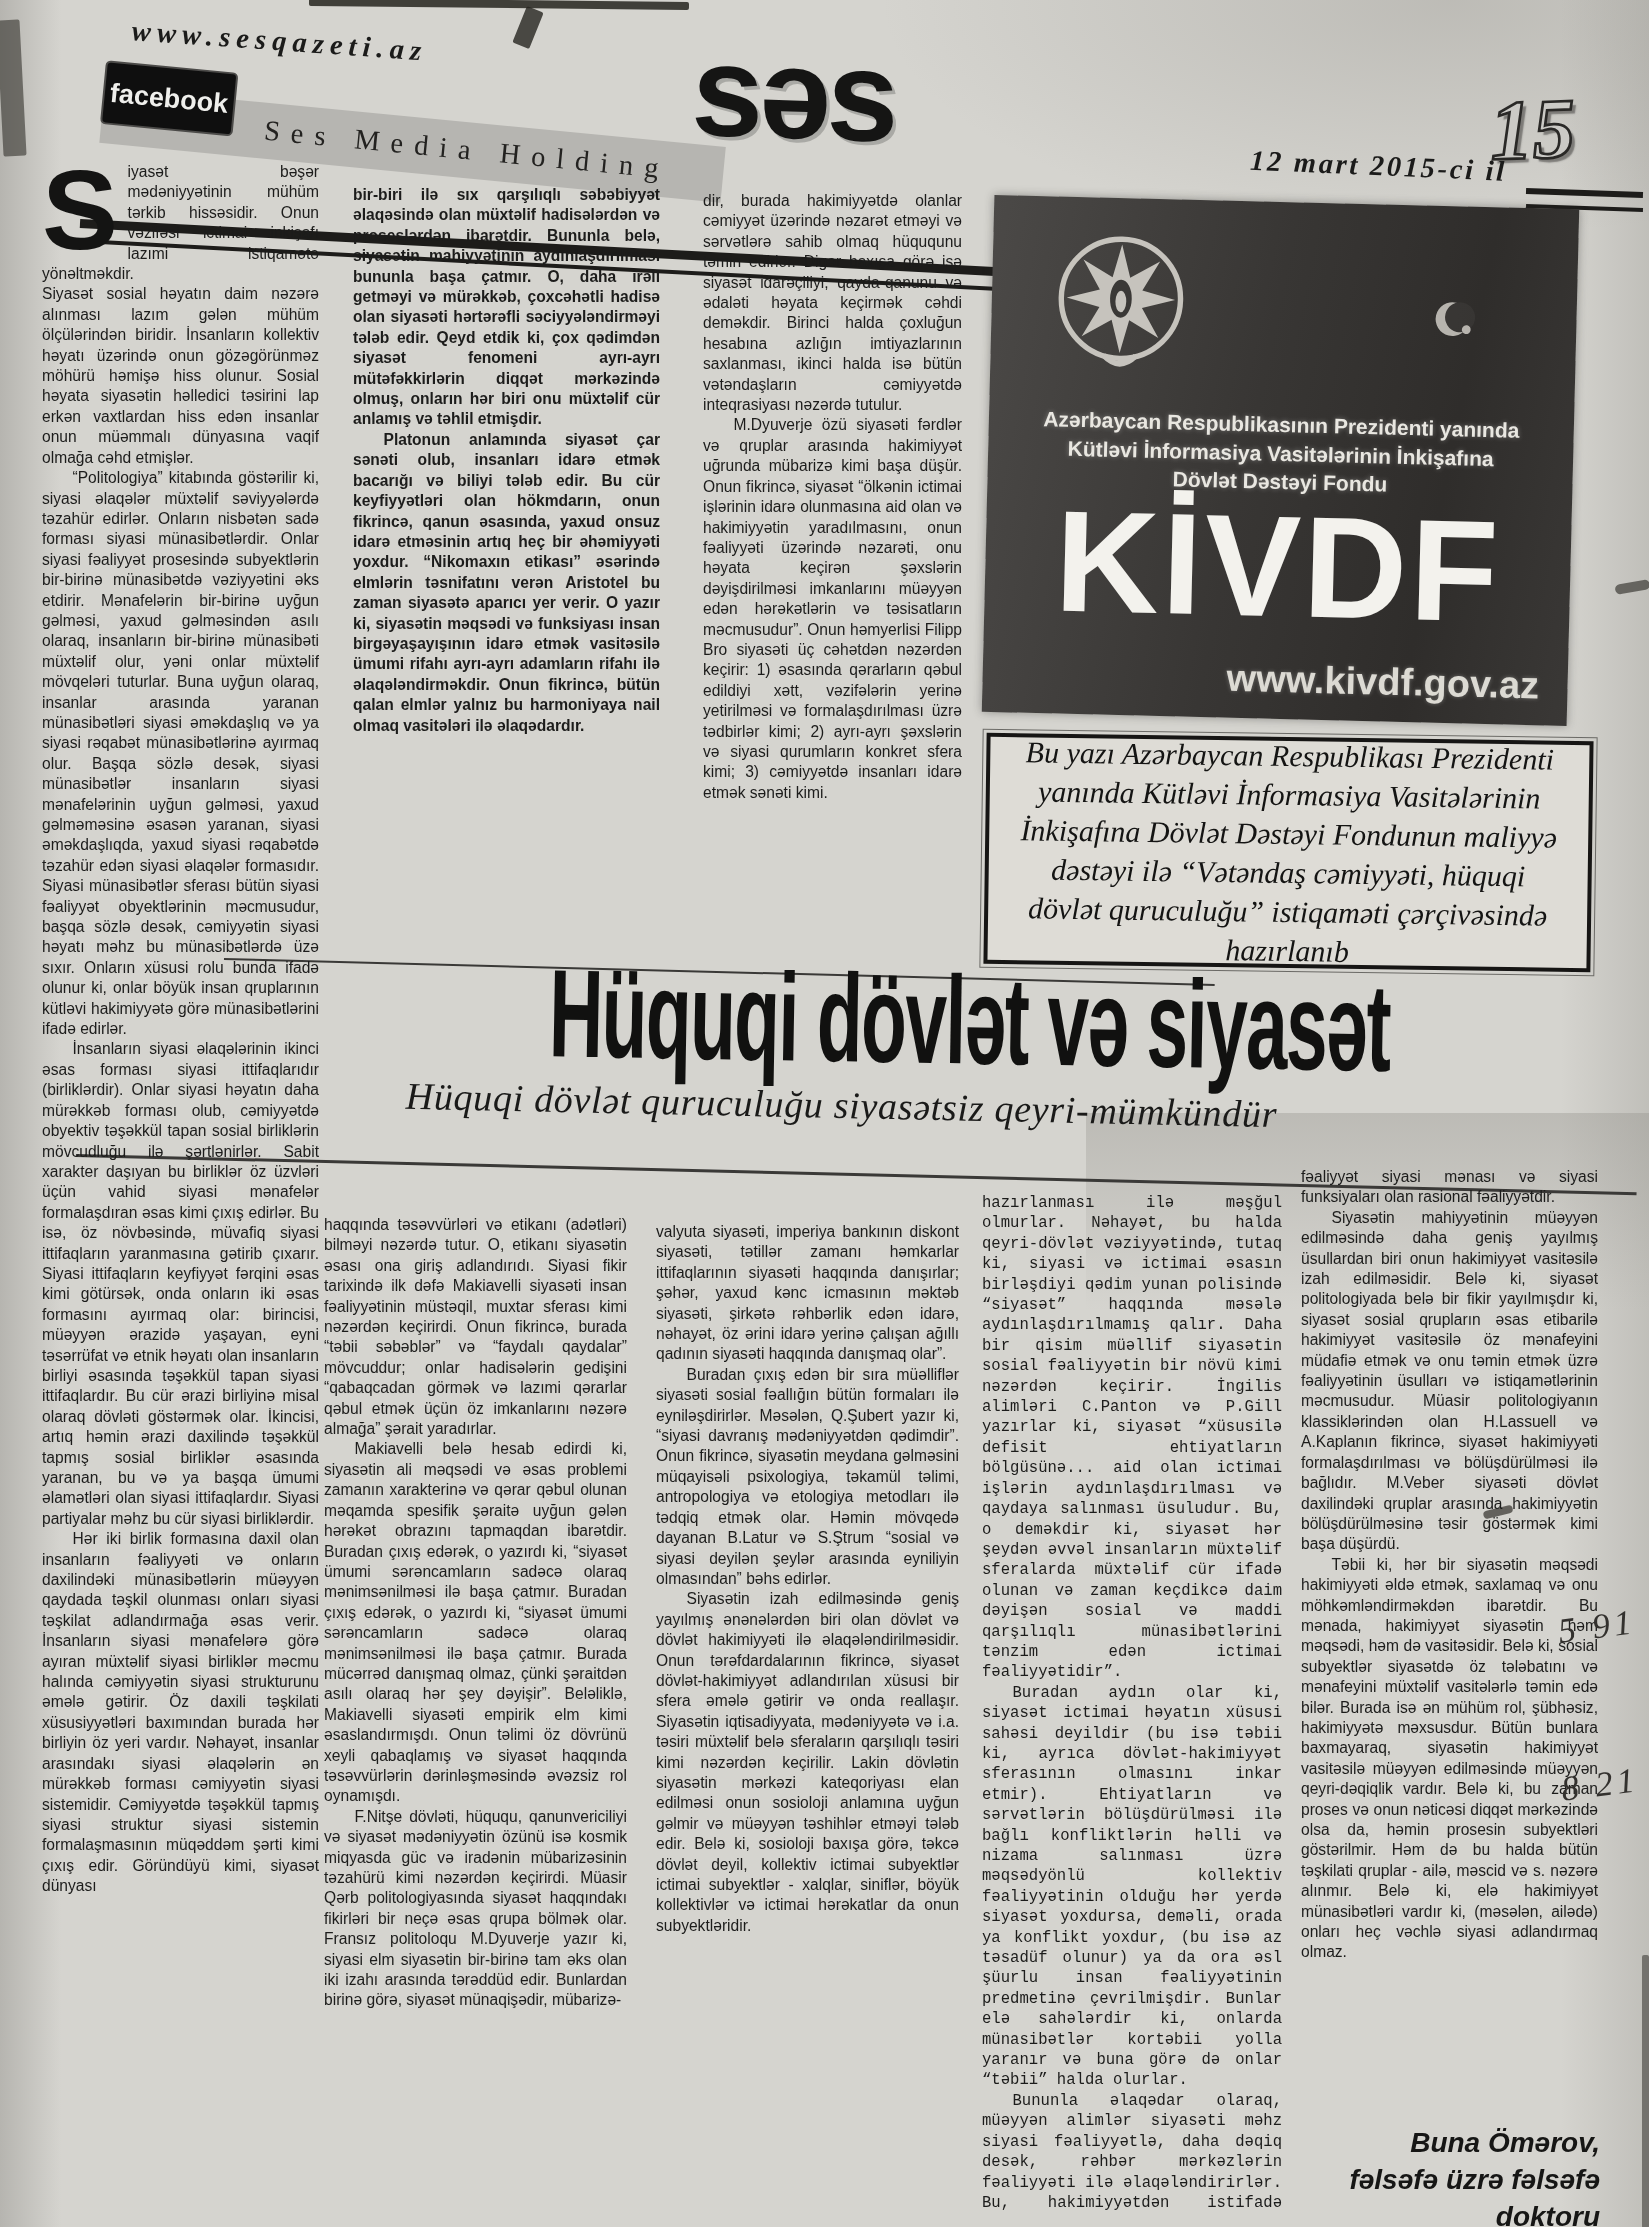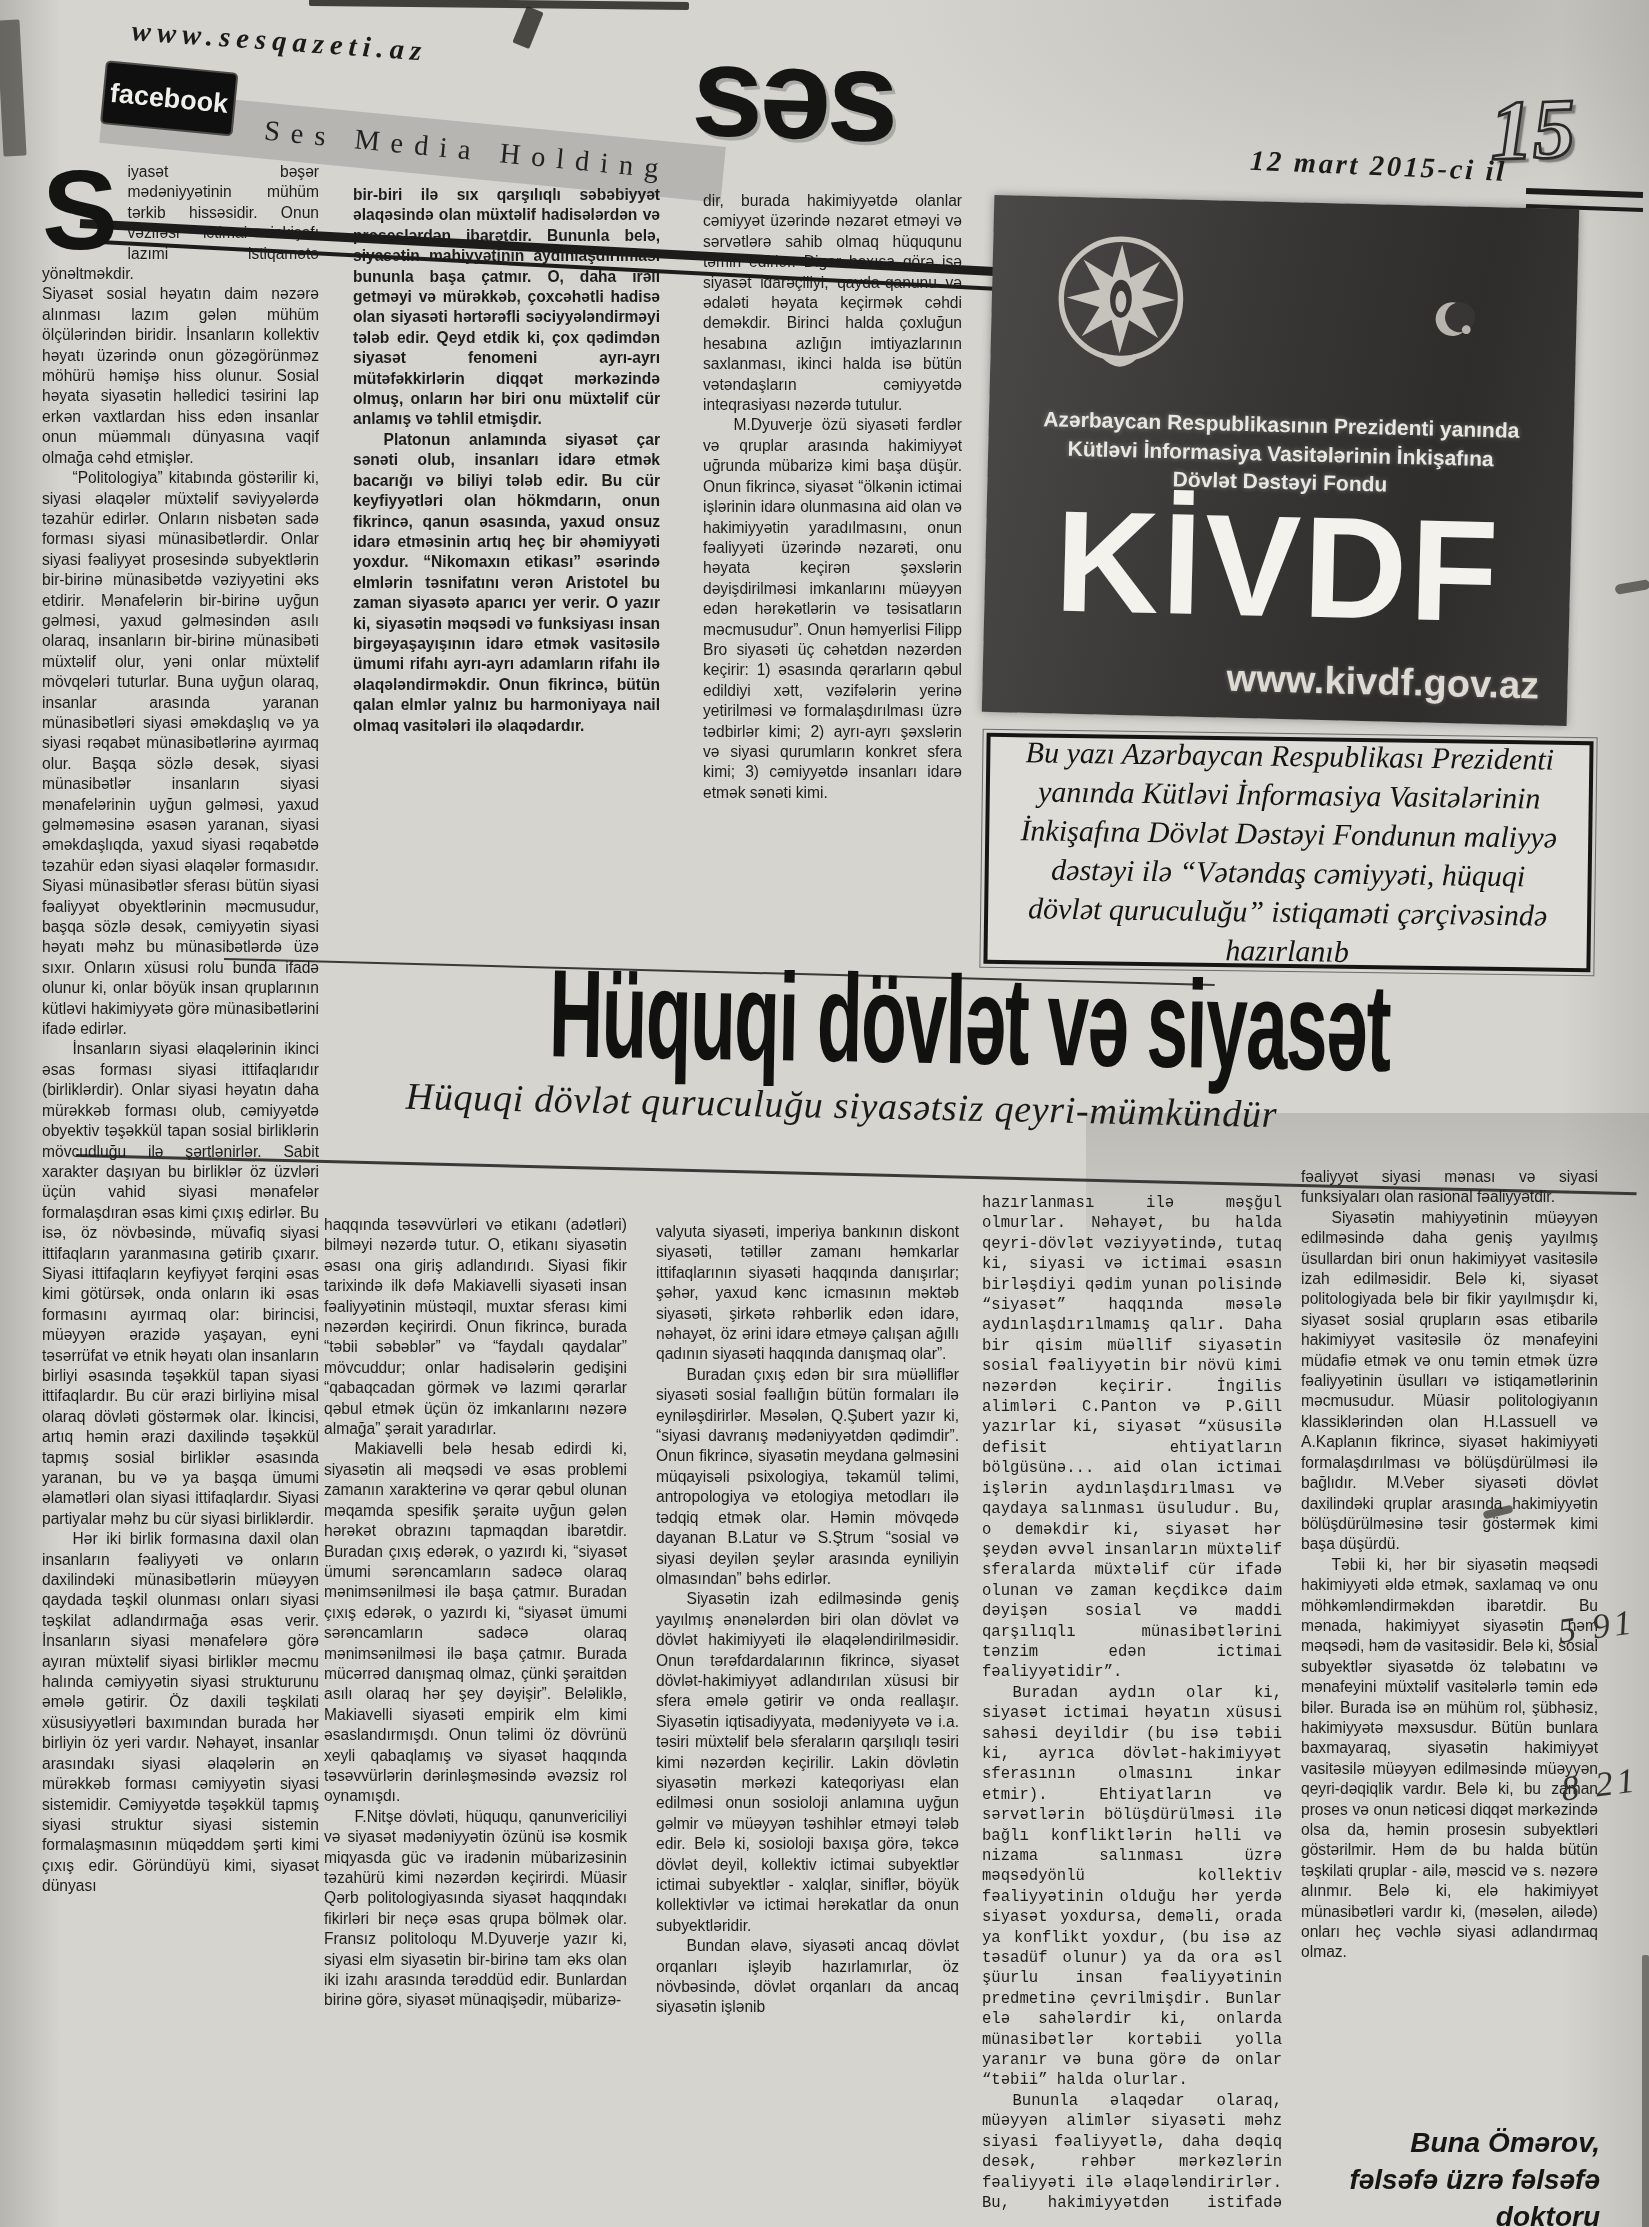--- a/index.html
+++ b/index.html
@@ -166,24 +166,23 @@
   <div class="col c3">
       <p>dir, burada hakimiyyətdə olanlar cəmiyyət üzərində nəzarət etməyi və sərvətlərə sahib olmaq hüququnu təmin edirlər. Digər baxışa görə isə siyasət idarəçiliyi, qayda-qanunu və ədaləti həyata keçirmək cəhdi deməkdir. Birinci halda çoxluğun hesabına azlığın imtiyazlarının saxlanması, ikinci halda isə bütün vətəndaşların cəmiyyətdə inteqrasiyası nəzərdə tutulur.</p>
       <p>M.Dyuverje özü siyasəti fərdlər və qruplar arasında hakimiyyət uğrunda mübarizə kimi başa düşür. Onun fikrincə, siyasət “ölkənin ictimai işlərinin idarə olunmasına aid olan və hakimiyyətin yaradılmasını, onun fəaliyyəti üzərində nəzarəti, onu həyata keçirən şəxslərin dəyişdirilməsi imkanlarını müəyyən edən hərəkətlərin və təsisatların məcmusudur”. Onun həmyerlisi Filipp Bro siyasəti üç cəhətdən nəzərdən keçirir: 1) əsasında qərarların qəbul edildiyi xətt, vəzifələrin yerinə yetirilməsi və formalaşdırılması üzrə tədbirlər kimi; 2) ayrı-ayrı şəxslərin və siyasi qurumların konkret sfera kimi; 3) cəmiyyətdə insanları idarə etmək sənəti kimi.</p>
     </div>
   <div class="col cA">
       <p>haqqında təsəvvürləri və etikanı (adətləri) bilməyi nəzərdə tutur. O, etikanı siyasətin əsası ona giriş adlandırıdı. Siyasi fikir tarixində ilk dəfə Makiavelli siyasəti insan fəaliyyətinin müstəqil, muxtar sferası kimi nəzərdən keçirirdi. Onun fikrincə, burada “təbii səbəblər” və “faydalı qaydalar” mövcuddur; onlar hadisələrin gedişini “qabaqcadan görmək və lazımi qərarlar qəbul etmək üçün öz imkanlarını nəzərə almağa” şərait yaradırlar.</p>
       <p>Makiavelli belə hesab edirdi ki, siyasətin ali məqsədi və əsas problemi zamanın xarakterinə və qərar qəbul olunan məqamda spesifik şəraitə uyğun gələn hərəkət obrazını tapmaqdan ibarətdir. Buradan çıxış edərək, o yazırdı ki, “siyasət ümumi sərəncamların sadəcə olaraq mənimsənilməsi ilə başa çatmır. Buradan çıxış edərək, o yazırdı ki, “siyasət ümumi sərəncamların sadəcə olaraq mənimsənilməsi ilə başa çatmır. Burada mücərrəd danışmaq olmaz, çünki şəraitdən asılı olaraq hər şey dəyişir”. Beləliklə, Makiavelli siyasəti empirik elm kimi əsaslandırmışdı. Onun təlimi öz dövrünü xeyli qabaqlamış və siyasət haqqında təsəvvürlərin dərinləşməsində əvəzsiz rol oynamışdı.</p>
       <p>F.Nitşe dövləti, hüququ, qanunvericiliyi və siyasət mədəniyyətin özünü isə kosmik miqyasda güc və iradənin mübarizəsinin təzahürü kimi nəzərdən keçirirdi. Müasir Qərb politologiyasında siyasət haqqındakı fikirləri bir neçə əsas qrupa bölmək olar. Fransız politoloqu M.Dyuverje yazır ki, siyasi elm siyasətin bir-birinə tam əks olan iki izahı arasında tərəddüd edir. Bunlardan birinə görə, siyasət münaqişədir, mübarizə-</p>
     </div>
   <div class="col cB">
-      <p>valyuta siyasəti, imperiya bankının diskont siyasəti, tətillər zamanı həmkarlar ittifaqlarının siyasəti haqqında danışırlar; şəhər, yaxud kənc icmasının məktəb siyasəti, şirkətə rəhbərlik edən idarə, nəhayət, öz ərini idarə etməyə çalışan ağıllı qadının siyasəti haqqında danışmaq olar”.</p>
+      <p>valyuta siyasəti, imperiya bankının diskont siyasəti, tətillər zamanı həmkarlar ittifaqlarının siyasəti haqqında danışırlar; şəhər, yaxud kənc icmasının məktəb siyasəti, şirkətə rəhbərlik edən idarə, nəhayət, öz ərini idarə yerinə çalışan ağıllı qadının siyasəti haqqında danışmaq olar”.</p>
       <p>Buradan çıxış edən bir sıra müəlliflər siyasəti sosial fəallığın bütün formaları ilə eyniləşdirirlər. Məsələn, Q.Şubert yazır ki, “siyasi davranış mədəniyyətdən qədimdir”. Onun fikrincə, siyasətin meydana gəlməsini müqayisəli psixologiya, təkamül təlimi, antropologiya və etologiya metodları ilə tədqiq etmək olar. Həmin mövqedə dayanan B.Latur və S.Ştrum “sosial və siyasi deyilən şeylər arasında eyniliyin olmasından” bəhs edirlər.</p>
       <p>Siyasətin izah edilməsində geniş yayılmış ənənələrdən biri olan dövlət və dövlət hakimiyyəti ilə əlaqələndirilməsidir. Onun tərəfdardalarının fikrincə, siyasət dövlət-hakimiyyət adlandırılan xüsusi bir sfera əmələ gətirir və onda reallaşır. Siyasətin iqtisadiyyata, mədəniyyətə və i.a. təsiri müxtəlif belə sferaların qarşılıqlı təsiri kimi nəzərdən keçirilir. Lakin dövlətin siyasətin mərkəzi kateqoriyası elan edilməsi onun sosioloji anlamına uyğun gəlmir və müəyyən təshihlər etməyi tələb edir. Belə ki, sosioloji baxışa görə, təkcə dövlət deyil, kollektiv ictimai subyektlər ictimai subyektlər - xalqlar, siniflər, böyük kollektivlər və ictimai hərəkatlar da onun subyektləridir.</p>
-      <p>Bundan əlavə, siyasəti ancaq dövlət orqanları işləyib hazırlamırlar, öz növbəsində, dövlət orqanları da ancaq siyasətin işlənib</p>
     </div>
   <div class="col cC">
       <p>hazırlanması ilə məşğul olmurlar. Nəhayət, bu halda qeyri-dövlət vəziyyətində, tutaq ki, siyasi və ictimai əsasın birləşdiyi qədim yunan polisində “siyasət” haqqında məsələ aydınlaşdırılmamış qalır. Daha bir qisim müəllif siyasətin sosial fəaliyyətin bir növü kimi nəzərdən keçirir. İngilis alimləri C.Panton və P.Gill yazırlar ki, siyasət “xüsusilə defisit ehtiyatların bölgüsünə... aid olan ictimai işlərin aydınlaşdırılması və qaydaya salınması üsuludur. Bu, o deməkdir ki, siyasət hər şeydən əvvəl insanların müxtəlif sferalarda müxtəlif cür ifadə olunan və zaman keçdikcə daim dəyişən sosial və maddi qarşılıqlı münasibətlərini tənzim edən ictimai fəaliyyətidir”.</p>
       <p>Buradan aydın olar ki, siyasət ictimai həyatın xüsusi sahəsi deyildir (bu isə təbii ki, ayrıca dövlət-hakimiyyət sferasının olmasını inkar etmir). Ehtiyatların və sərvətlərin bölüşdürülməsi ilə bağlı konfliktlərin həlli və nizama salınması üzrə məqsədyönlü kollektiv fəaliyyətinin olduğu hər yerdə siyasət yoxdursa, deməli, orada ya konflikt yoxdur, (bu isə az təsadüf olunur) ya da ora əsl şüurlu insan fəaliyyətinin predmetinə çevrilmişdir. Bunlar elə sahələrdir ki, onlarda münasibətlər kortəbii yolla yaranır və buna görə də onlar “təbii” halda olurlar.</p>
       <p>Bununla əlaqədar olaraq, müəyyən alimlər siyasəti məhz siyasi fəaliyyətlə, daha dəqiq desək, rəhbər mərkəzlərin fəaliyyəti ilə əlaqələndirirlər. Bu, hakimiyyətdən istifadə etməklə, ictimai məqsədlərin və onların reallaşdırılması üsullarının seçilməsini nəzərdə tutur. Həmin prosesin praktik nəticəsi isə qərarların qəbul edilməsidir. Bu mənada, siyasi</p>
     </div>
   <div class="col cD">
       <p>fəaliyyət siyasi mənası və siyasi funksiyaları olan rasional fəaliyyətdir.</p>
       <p>Siyasətin mahiyyətinin müəyyən edilməsində daha geniş yayılmış üsullardan biri onun hakimiyyət vasitəsilə izah edilməsidir. Belə ki, siyasət politologiyada belə bir fikir yayılmışdır ki, siyasət sosial qrupların əsas etibarilə hakimiyyət vasitəsilə öz mənafeyini müdafiə etmək və onu təmin etmək üzrə fəaliyyətinin üsulları və istiqamətlərinin məcmusudur. Müasir politologiyanın klassiklərindən olan H.Lassuell və A.Kaplanın fikrincə, siyasət hakimiyyəti formalaşdırılması və bölüşdürülməsi ilə bağlıdır. M.Veber siyasəti dövlət daxilindəki qruplar arasında hakimiyyətin bölüşdürülməsinə təsir göstərmək kimi başa düşürdü.</p>
       <p>Təbii ki, hər bir siyasətin məqsədi hakimiyyəti əldə etmək, saxlamaq və onu möhkəmləndirməkdən ibarətdir. Bu mənada, hakimiyyət siyasətin həm məqsədi, həm də vasitəsidir. Belə ki, sosial subyektlər siyasətdə öz tələbatını və mənafeyini müxtəlif vasitələrlə təmin edə bilər. Burada isə ən mühüm rol, şübhəsiz, hakimiyyətə məxsusdur. Bütün bunlara baxmayaraq, siyasətin hakimiyyət vasitəsilə müəyyən edilməsində müəyyən qeyri-dəqiqlik vardır. Belə ki, bu zaman proses və onun nəticəsi diqqət mərkəzində olsa da, həmin prosesin subyektləri göstərilmir. Həm də bu halda bütün təşkilati qruplar - ailə, məscid və s. nəzərə alınmır. Belə ki, elə hakimiyyət münasibətləri vardır ki, (məsələn, ailədə) onları heç vəchlə siyasi adlandırmaq olmaz.</p>

